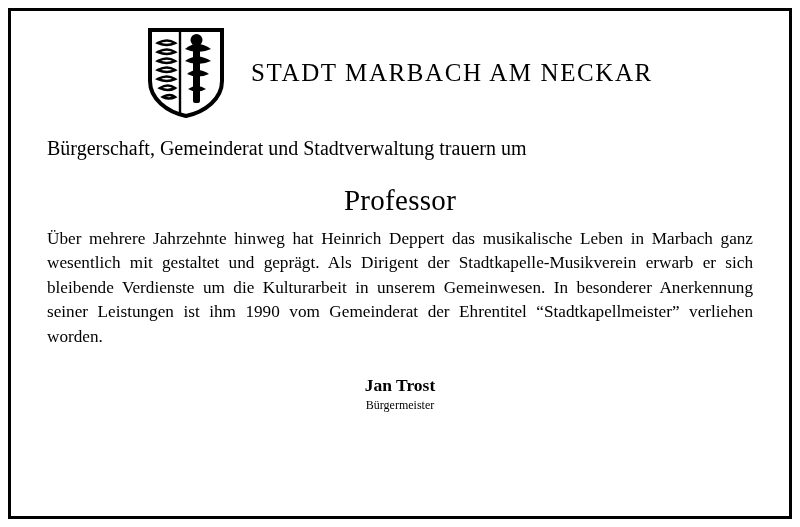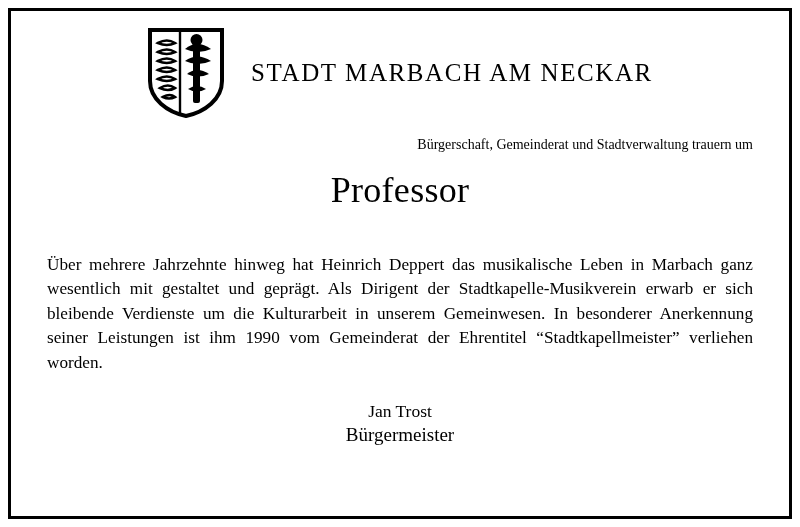--- a/index.html
+++ b/index.html
@@ -49,64 +49,64 @@
   }
   .city-name {
     font-family: "Liberation Serif", serif;
     font-size: 25px;
     letter-spacing: 1.6px;
     font-weight: normal;
     white-space: nowrap;
   }
 
   .subtitle {
-    text-align: right;
-    font-size: 14px;
+    text-align: left;
+    font-size: 20px;
     margin-top: 18px;
   }
 
   .honorific {
     text-align: center;
-    font-size: 36px;
-    margin-top: 16px;
+    font-size: 29px;
+    margin-top: 24px;
     letter-spacing: 0.3px;
   }
 
   .name {
     text-align: center;
     font-size: 49px;
     margin-top: 6px;
     letter-spacing: 0.2px;
     white-space: nowrap;
   }
 
   .body-text {
-    margin-top: 42px;
+    margin-top: 10px;
     font-size: 17.2px;
     line-height: 1.42;
     text-align: justify;
     text-justify: inter-word;
   }
   .body-text p {
     margin: 0 0 16px 0;
   }
   .body-text p:last-child {
     margin-bottom: 0;
   }
 
   .signature {
     margin-top: 26px;
     text-align: center;
   }
   .sig-name {
     font-size: 17.5px;
-    font-weight: normal;
+    font-weight: bold;
   }
   .sig-role {
-    font-size: 19px;
+    font-size: 12px;
     margin-top: 2px;
   }
 </style>
 </head>
 <body>
 
 <div id="page">
   <div class="frame">
     <div class="inner">
 

